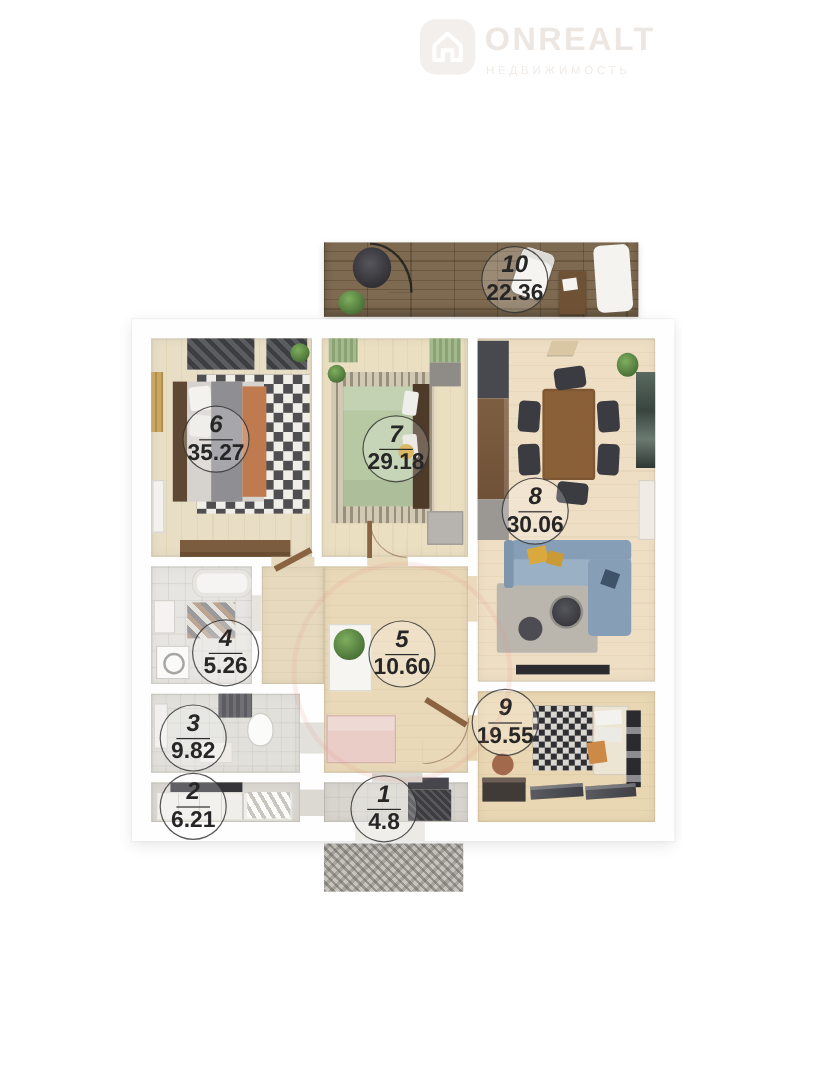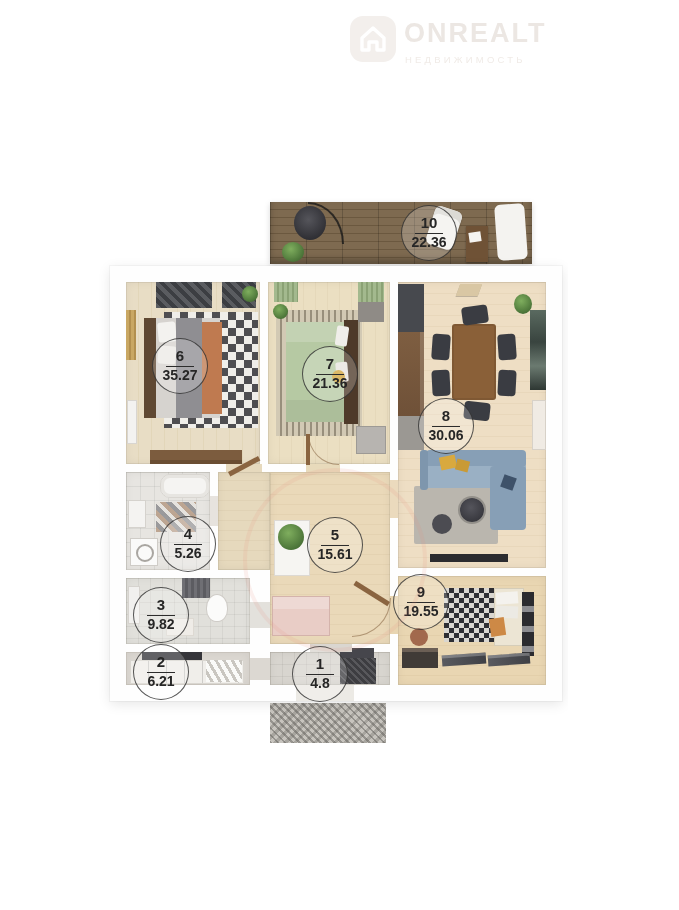--- a/index.html
+++ b/index.html
@@ -34,23 +34,23 @@
          background-image:repeating-linear-gradient(45deg,rgba(90,88,84,0.45) 0 2px,transparent 2px 5px),
                           repeating-linear-gradient(-45deg,rgba(120,118,112,0.4) 0 3px,transparent 3px 7px);}
 
   .room{position:absolute;box-shadow:inset 0 0 0 1px rgba(121,110,95,0.14), inset 0 0 10px rgba(0,0,0,0.06);}
 
   
   .rlabel{position:absolute;width:54px;height:54px;border-radius:50%;
           border:1.5px solid rgba(42,42,42,0.8);background:rgba(255,255,255,0.22);
           display:flex;flex-direction:column;align-items:center;justify-content:center;
           z-index:6;color:#262626;}
-  .rnum{font-size:15px;font-weight:bold;line-height:1.1;}
+  .rnum{font-size:20px;font-weight:bold;line-height:1.1;font-style:italic;}
   .rdiv{width:28px;height:1.5px;background:#2c2c2c;margin:1px 0;}
-  .rarea{font-size:14px;font-weight:bold;line-height:1.1;}
+  .rarea{font-size:19px;font-weight:bold;line-height:1.1;}
 
   
   .checker16{background:repeating-conic-gradient(#f1f0ed 0 90deg,#3e3e44 0 180deg);background-size:16px 16px;}
   .checker10{background:repeating-conic-gradient(#2e2e33 0 90deg,#d9d6d0 0 180deg);background-size:10px 10px;}
   .greenplant{border-radius:50%;background:radial-gradient(circle at 40% 35%,#7fae5e,#4c7539 70%,#3a5c2c);}
   .chair{background:#3a3c42;border-radius:4px;}
   .arc{border:1.2px solid rgba(130,95,60,0.55);}
 </style>
 </head>
 <body>
@@ -252,36 +252,36 @@
                 box-shadow:inset 0 3px 0 rgba(255,255,255,0.25);"></div>
 
     <div class="rlabel" style="left:42px;top:72px;">
       <span class="rnum">6</span>
       <span class="rdiv"></span>
       <span class="rarea">35.27</span>
     </div>
     <div class="rlabel" style="left:192px;top:80px;">
       <span class="rnum">7</span>
       <span class="rdiv"></span>
-      <span class="rarea">21.36</span>
+      <span class="rarea">29.18</span>
     </div>
     <div class="rlabel" style="left:308px;top:132px;">
       <span class="rnum">8</span>
       <span class="rdiv"></span>
       <span class="rarea">30.06</span>
     </div>
     <div class="rlabel" style="left:50px;top:250px;">
       <span class="rnum">4</span>
       <span class="rdiv"></span>
       <span class="rarea">5.26</span>
     </div>
     <div class="rlabel" style="left:197px;top:251px;">
       <span class="rnum">5</span>
       <span class="rdiv"></span>
-      <span class="rarea">15.61</span>
+      <span class="rarea">10.60</span>
     </div>
     <div class="rlabel" style="left:23px;top:321px;">
       <span class="rnum">3</span>
       <span class="rdiv"></span>
       <span class="rarea">9.82</span>
     </div>
     <div class="rlabel" style="left:23px;top:378px;">
       <span class="rnum">2</span>
       <span class="rdiv"></span>
       <span class="rarea">6.21</span>

